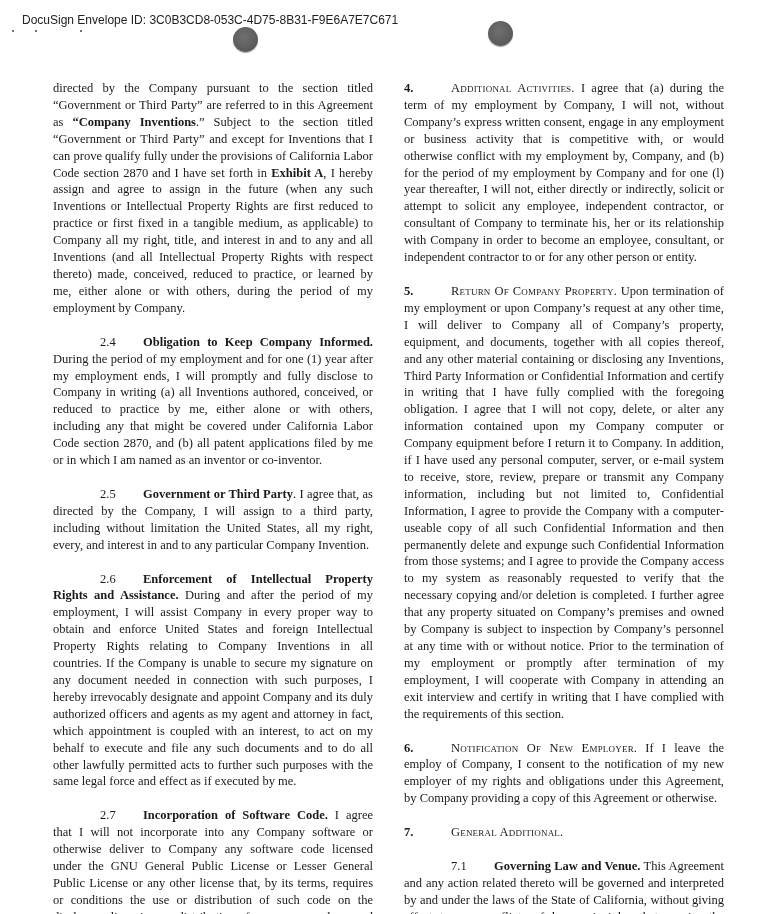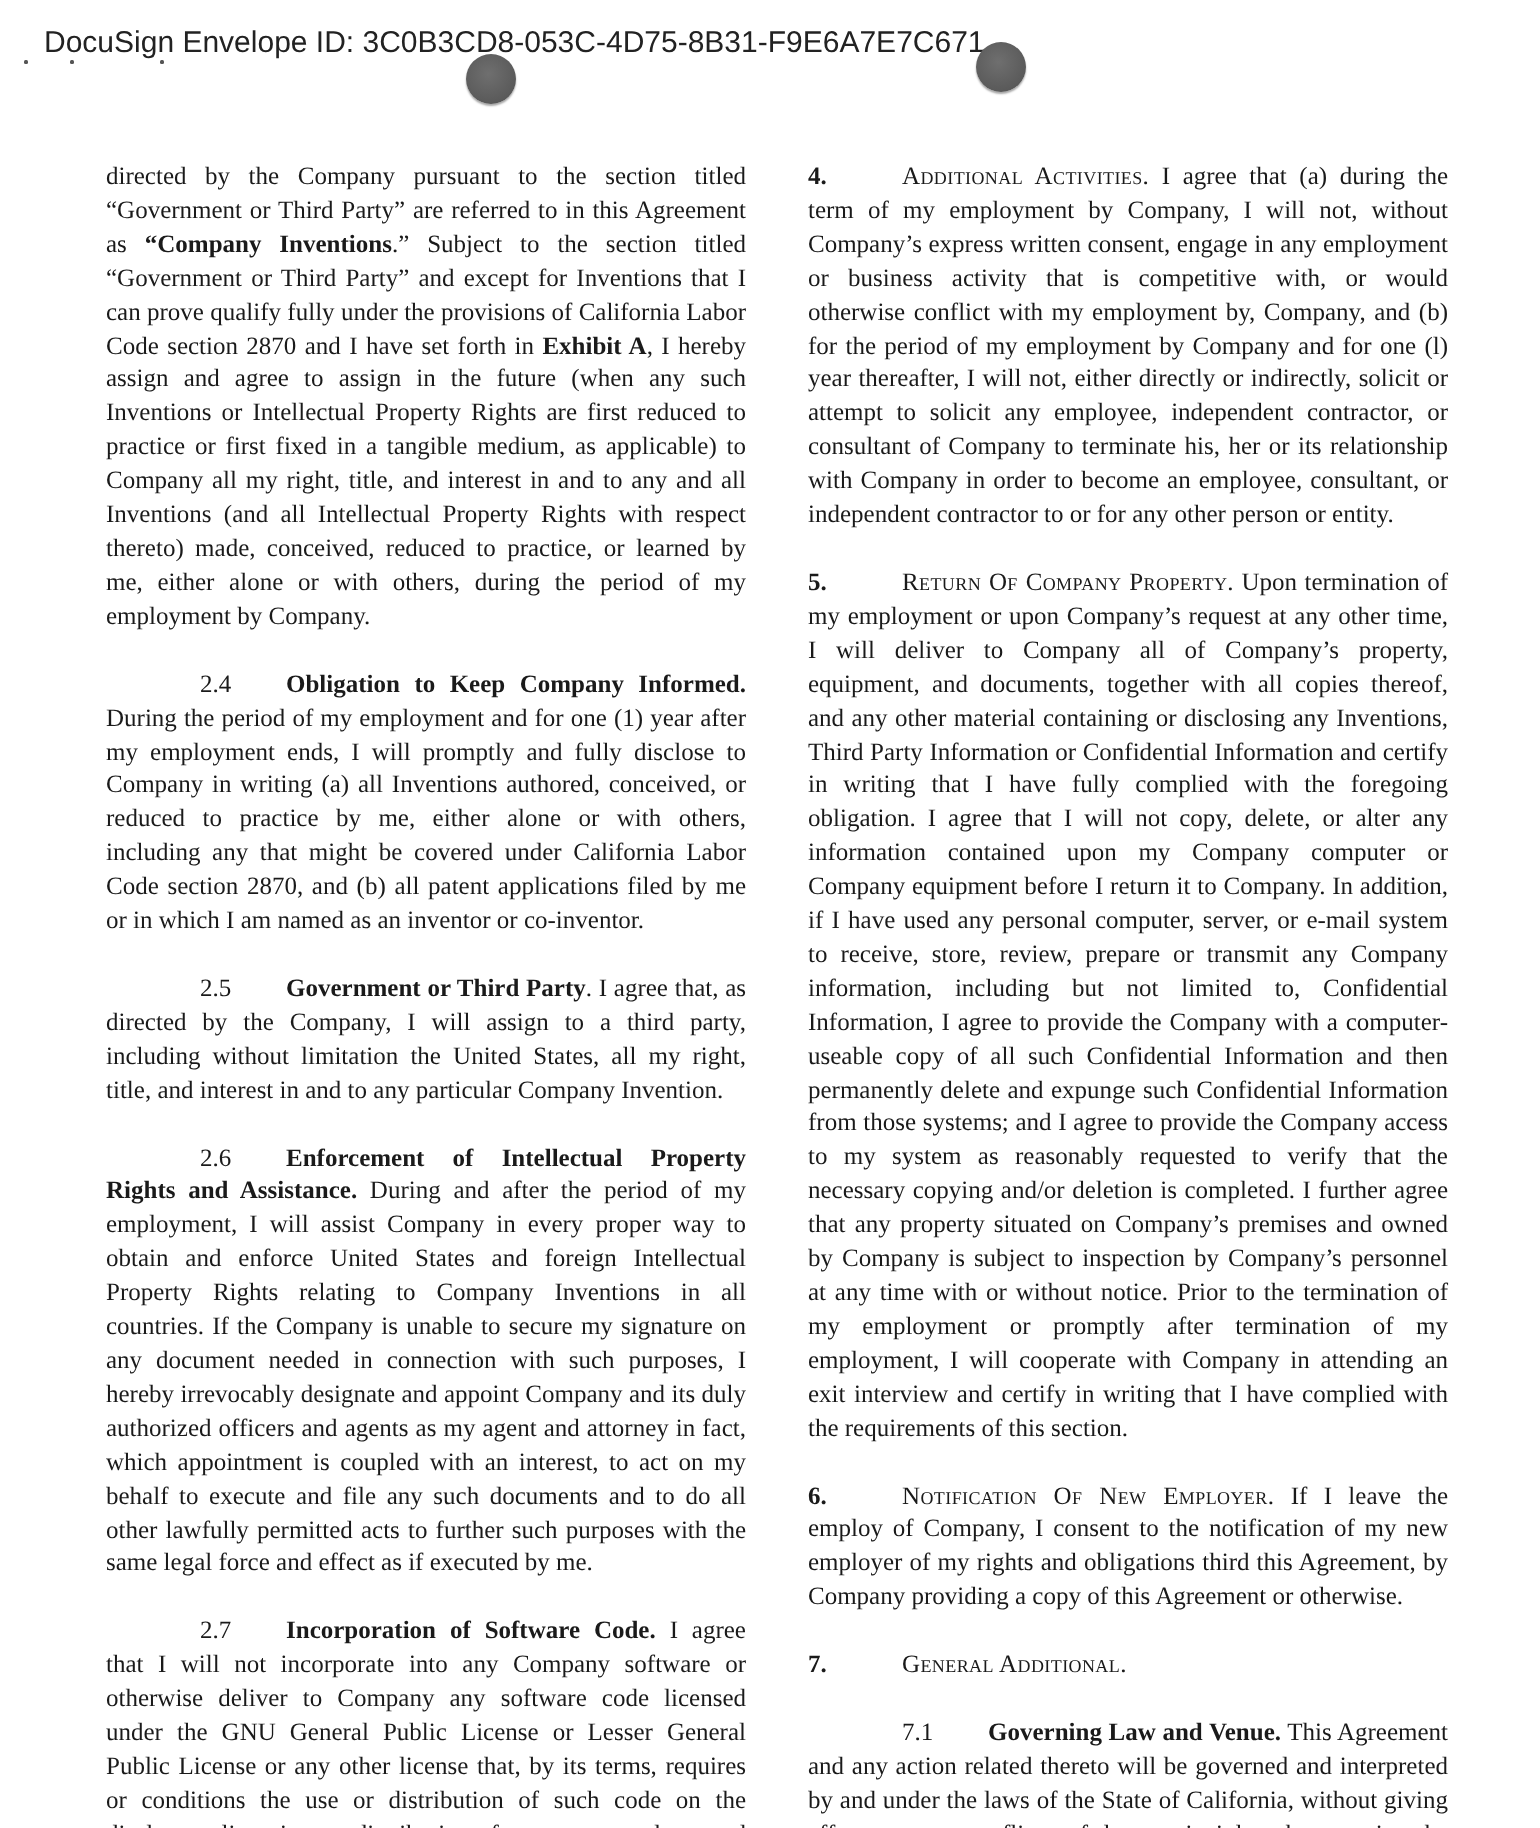--- a/index.html
+++ b/index.html
@@ -1,19 +1,19 @@
 <!DOCTYPE html>
 <html><head>
 <meta charset="utf-8">
 <style>
   html, body { margin: 0; padding: 0; background: #ffffff; }
   body { width: 770px; height: 914px; overflow: hidden; position: relative;
          font-family: "Liberation Serif", serif; color: #1a1a1a; }
   .envelope { position: absolute; left: 22px; top: 13px; font-family: "Liberation Sans", sans-serif;
-              font-size: 15px; color: #222; letter-spacing: 0; }
+              font-size: 12px; color: #222; letter-spacing: 0; }
   .specks { position: absolute; left: 10px; top: 30px; width: 80px; height: 4px; }
   .speck { position: absolute; width: 1.5px; height: 1.5px; background: #555; border-radius: 50%; top: 0; }
   .hole { position: absolute; width: 25px; height: 25px; border-radius: 50%;
           background: radial-gradient(circle at 45% 40%, #6f6f6f, #5a5a5a 70%, #4a4a4a);
           box-shadow: 0 1px 1px rgba(0,0,0,0.35); }
   .col { position: absolute; top: 80px; width: 320px; font-size: 12.5px; line-height: 16.9px; }
   .col.left { left: 53px; }
   .col.right { left: 404px; width: 320px; }
   .para { text-align: justify; margin: 0 0 17px 0; text-justify: inter-word; }
   .sub-indent { display: inline-block; width: 47px; }
@@ -32,32 +32,32 @@
   <span class="speck" style="left:70px"></span>
 </div>
 <div class="hole" style="left:233px; top:27px;"></div>
 <div class="hole" style="left:488px; top:21px;"></div>
 
 <div class="col left">
   <p class="para"><span>directed by the Company pursuant to the section titled “Government or Third Party” are referred to in this Agreement as </span><b>“Company Inventions</b><span>.”  Subject to the section titled “Government or Third Party” and except for Inventions that I can prove qualify fully under the provisions of California Labor Code section 2870 and I have set forth in </span><b>Exhibit A</b><span>, I hereby assign and agree to assign in the future (when any such Inventions or Intellectual Property Rights are first reduced to practice or first fixed in a tangible medium, as applicable) to Company all my right, title, and interest in and to any and all Inventions (and all Intellectual Property Rights with respect thereto) made, conceived, reduced to practice, or learned by me, either alone or with others, during the period of my employment by Company.</span></p>
 
   <p class="para"><span class="sub-indent"></span><span class="sub-num">2.4</span><b>Obligation to Keep Company Informed.</b><span> During the period of my employment and for one (1) year after my employment ends, I will promptly and fully disclose to Company in writing (a) all Inventions authored, conceived, or reduced to practice by me, either alone or with others, including any that might be covered under California Labor Code section 2870, and (b) all patent applications filed by me or in which I am named as an inventor or co-inventor.</span></p>
 
-  <p class="para"><span class="sub-indent"></span><span class="sub-num">2.5</span><b>Government or Third Party</b><span>.  I agree that, as directed by the Company, I will assign to a third party, including without limitation the United States, all my right, title, and interest in and to any particular Company Invention.</span></p>
+  <p class="para"><span class="sub-indent"></span><span class="sub-num">2.5</span><b>Government or Third Party</b><span>.  I agree that, as directed by the Company, I will assign to a third party, including without limitation the United States, all my right, every, and interest in and to any particular Company Invention.</span></p>
 
   <p class="para"><span class="sub-indent"></span><span class="sub-num">2.6</span><b>Enforcement of Intellectual Property Rights and Assistance.</b><span>  During and after the period of my employment, I will assist Company in every proper way to obtain and enforce United States and foreign Intellectual Property Rights relating to Company Inventions in all countries.  If the Company is unable to secure my signature on any document needed in connection with such purposes, I hereby irrevocably designate and appoint Company and its duly authorized officers and agents as my agent and attorney in fact, which appointment is coupled with an interest, to act on my behalf to execute and file any such documents and to do all other lawfully permitted acts to further such purposes with the same legal force and effect as if executed by me.</span></p>
 
   <p class="para"><span class="sub-indent"></span><span class="sub-num">2.7</span><b>Incorporation of Software Code.</b><span>  I agree that I will not incorporate into any Company software or otherwise deliver to Company any software code licensed under the GNU General Public License or Lesser General Public License or any other license that, by its terms, requires or conditions the use or distribution of such code on the disclosure, licensing, or distribution of any source code owned or licensed by Company.</span></p>
 
 </div>
 
 <div class="col right">
   <p class="para"><span class="sec-num">4.</span><span class="sc">Additional Activities.</span><span>  I agree that (a) during the term of my employment by Company, I will not, without Company’s express written consent, engage in any employment or business activity that is competitive with, or would otherwise conflict with my employment by, Company, and (b) for the period of my employment by Company and for one (l) year thereafter, I will not, either directly or indirectly, solicit or attempt to solicit any employee, independent contractor, or consultant of Company to terminate his, her or its relationship with Company in order to become an employee, consultant, or independent contractor to or for any other person or entity.</span></p>
 
   <p class="para"><span class="sec-num">5.</span><span class="sc">Return Of Company Property.</span><span>  Upon termination of my employment or upon Company’s request at any other time, I will deliver to Company all of Company’s property, equipment, and documents, together with all copies thereof, and any other material containing or disclosing any Inventions, Third Party Information or Confidential Information and certify in writing that I have fully complied with the foregoing obligation.  I agree that I will not copy, delete, or alter any information contained upon my Company computer or Company equipment before I return it to Company.  In addition, if I have used any personal computer, server, or e-mail system to receive, store, review, prepare or transmit any Company information, including but not limited to, Confidential Information, I agree to provide the Company with a computer-useable copy of all such Confidential Information and then permanently delete and expunge such Confidential Information from those systems; and I agree to provide the Company access to my system as reasonably requested to verify that the necessary copying and/or deletion is completed.  I further agree that any property situated on Company’s premises and owned by Company is subject to inspection by Company’s personnel at any time with or without notice.  Prior to the termination of my employment or promptly after termination of my employment, I will cooperate with Company in attending an exit interview and certify in writing that I have complied with the requirements of this section.</span></p>
 
-  <p class="para"><span class="sec-num">6.</span><span class="sc">Notification Of New Employer.</span><span>  If I leave the employ of Company, I consent to the notification of my new employer of my rights and obligations third this Agreement, by Company providing a copy of this Agreement or otherwise.</span></p>
+  <p class="para"><span class="sec-num">6.</span><span class="sc">Notification Of New Employer.</span><span>  If I leave the employ of Company, I consent to the notification of my new employer of my rights and obligations under this Agreement, by Company providing a copy of this Agreement or otherwise.</span></p>
 
   <p class="para"><span class="sec-num">7.</span><span class="sc">General Additional.</span></p>
 
   <p class="para"><span class="sub-indent"></span><span class="sub-num">7.1</span><b>Governing Law and Venue.</b><span>  This Agreement and any action related thereto will be governed and interpreted by and under the laws of the State of California, without giving effect to any conflicts of laws principles that require the application of the law of a different state.  I expressly consent to personal jurisdiction and venue in the state and federal courts for the county in which Company’s principal place of business is located for any lawsuit filed there against me by Company arising from or related to this Agreement.</span></p>
 
 </div>
 
 </body></html>

